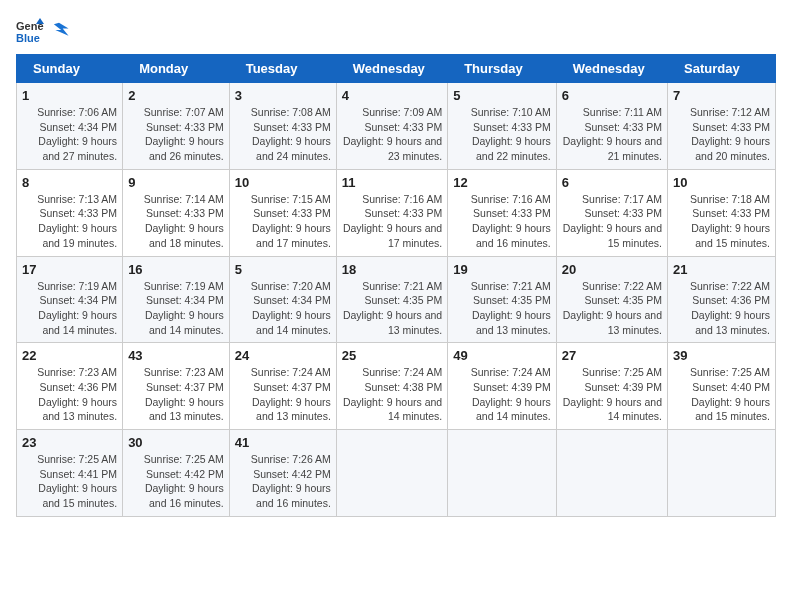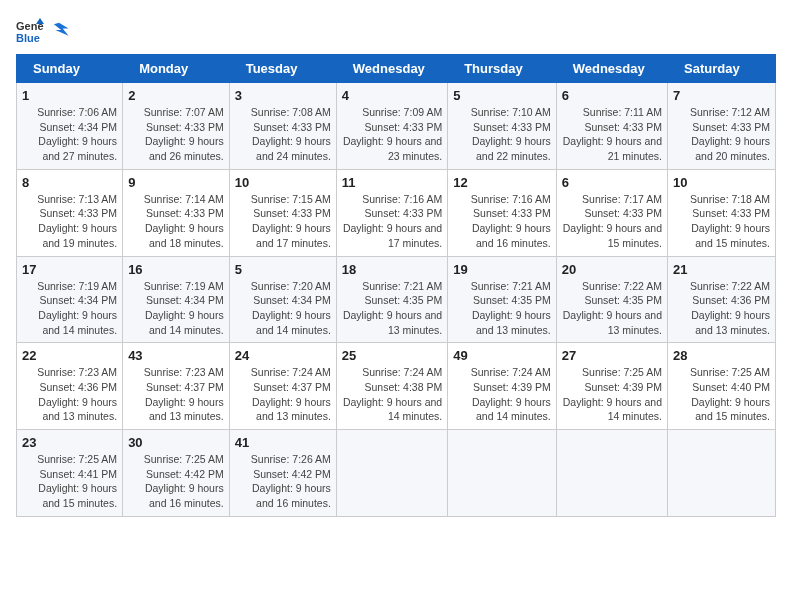--- a/index.html
+++ b/index.html
@@ -350,21 +350,21 @@
       </td>
         <td>
         <span class="day-num">27</span>
         <div class="day-info">
           Sunrise: 7:25 AM<br>
           Sunset: 4:39 PM<br>
           Daylight: 9 hours and 14 minutes.
         </div>
       </td>
         <td>
-        <span class="day-num">28</span>
+        <span class="day-num">39</span>
         <div class="day-info">
           Sunrise: 7:25 AM<br>
           Sunset: 4:40 PM<br>
           Daylight: 9 hours and 15 minutes.
         </div>
       </td>
       </tr>
       <tr>
         <td>
         <span class="day-num">23</span>

